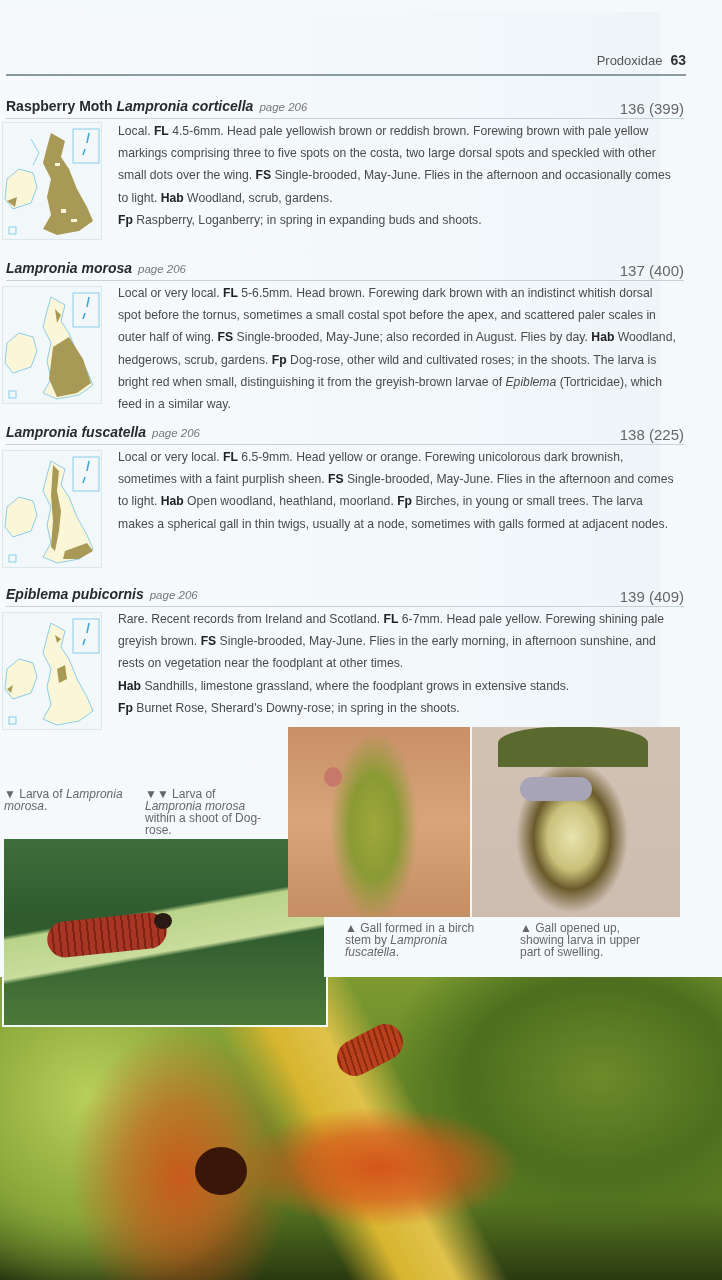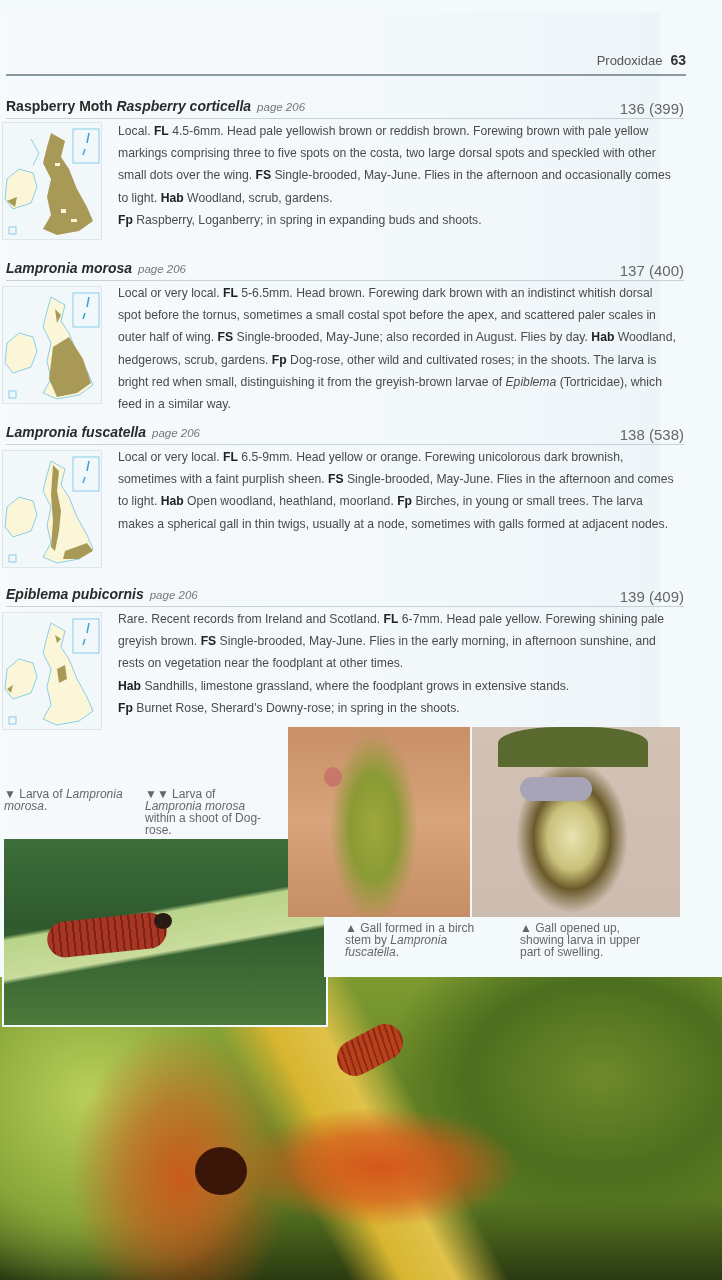--- a/index.html
+++ b/index.html
@@ -28,21 +28,21 @@
 <div class="page">
 
   <div class="running-head">
     <span>Prodoxidae</span><span class="pg">63</span>
   </div>
   <div class="head-rule"></div>
 
   <div class="entry" style="top:86px;">
     <div class="entry-head">
       <div class="entry-title">
-        <span>Raspberry Moth</span> <i>Raspberry corticella</i><span class="pref">page 206</span>
+        <span>Raspberry Moth</span> <i>Lampronia corticella</i><span class="pref">page 206</span>
       </div>
       <div class="entry-num">136 (399)</div>
     </div>
     <div class="map" style="top:24px;">
       <svg viewBox="0 0 98 116">
         <rect x="70" y="6" width="26" height="34" fill="none" stroke="#6fc3e8" stroke-width="0.8"></rect>
         <path d="M86 10 L84 20 M82 26 L80 32" stroke="#3aa6d8" stroke-width="1.5"></path>
         <path d="M4 56 L16 46 L30 50 L34 64 L28 80 L10 86 L2 76 Z" fill="#fbf6d8" stroke="#6fc3e8" stroke-width="0.8"></path>
         <path d="M4 78 L14 74 L12 84 Z" fill="#a89a56"></path>
         <path d="M48 10 L62 18 L58 34 L66 46 L74 66 L84 84 L90 98 L76 108 L54 112 L40 106 L48 92 L44 74 L48 56 L40 40 L44 24 Z" fill="#a89a56"></path>
@@ -75,21 +75,21 @@
       </svg>
     </div>
     <div class="entry-text" style="top:22px;">Local or very local. <b>FL</b> 5-6.5mm. Head brown. Forewing dark brown with an indistinct whitish dorsal spot before the tornus, sometimes a small costal spot before the apex, and scattered paler scales in outer half of wing. <b>FS</b> Single-brooded, May-June; also recorded in August. Flies by day. <b>Hab</b> Woodland, hedgerows, scrub, gardens. <b>Fp</b> Dog-rose, other wild and cultivated roses; in the shoots. The larva is bright red when small, distinguishing it from the greyish-brown larvae of <i>Epiblema</i> (Tortricidae), which feed in a similar way.</div>
   </div>
 
   <div class="entry" style="top:412px;">
     <div class="entry-head">
       <div class="entry-title">
         <i>Lampronia fuscatella</i><span class="pref">page 206</span>
       </div>
-      <div class="entry-num">138 (538)</div>
+      <div class="entry-num">138 (225)</div>
     </div>
     <div class="map" style="top:26px;">
       <svg viewBox="0 0 98 116">
         <rect x="70" y="6" width="26" height="34" fill="none" stroke="#6fc3e8" stroke-width="0.8"></rect>
         <path d="M86 10 L84 20 M82 26 L80 32" stroke="#3aa6d8" stroke-width="1.5"></path>
         <path d="M4 56 L16 46 L30 50 L34 64 L28 80 L10 86 L2 76 Z" fill="#fbf6d8" stroke="#6fc3e8" stroke-width="0.8"></path>
         <path d="M48 10 L62 18 L58 34 L66 46 L74 66 L84 84 L90 98 L76 108 L54 112 L40 106 L48 92 L44 74 L48 56 L40 40 L44 24 Z" fill="#fbf6d8" stroke="#6fc3e8" stroke-width="0.8"></path>
         <path d="M50 14 L56 20 L54 40 L58 60 L56 80 L52 100 L48 96 L50 70 L48 44 Z" fill="#a89a56"></path>
         <path d="M62 100 L84 92 L90 100 L76 108 L60 108 Z" fill="#a89a56"></path>
         <rect x="6" y="104" width="7" height="7" fill="none" stroke="#6fc3e8" stroke-width="0.8"></rect>

